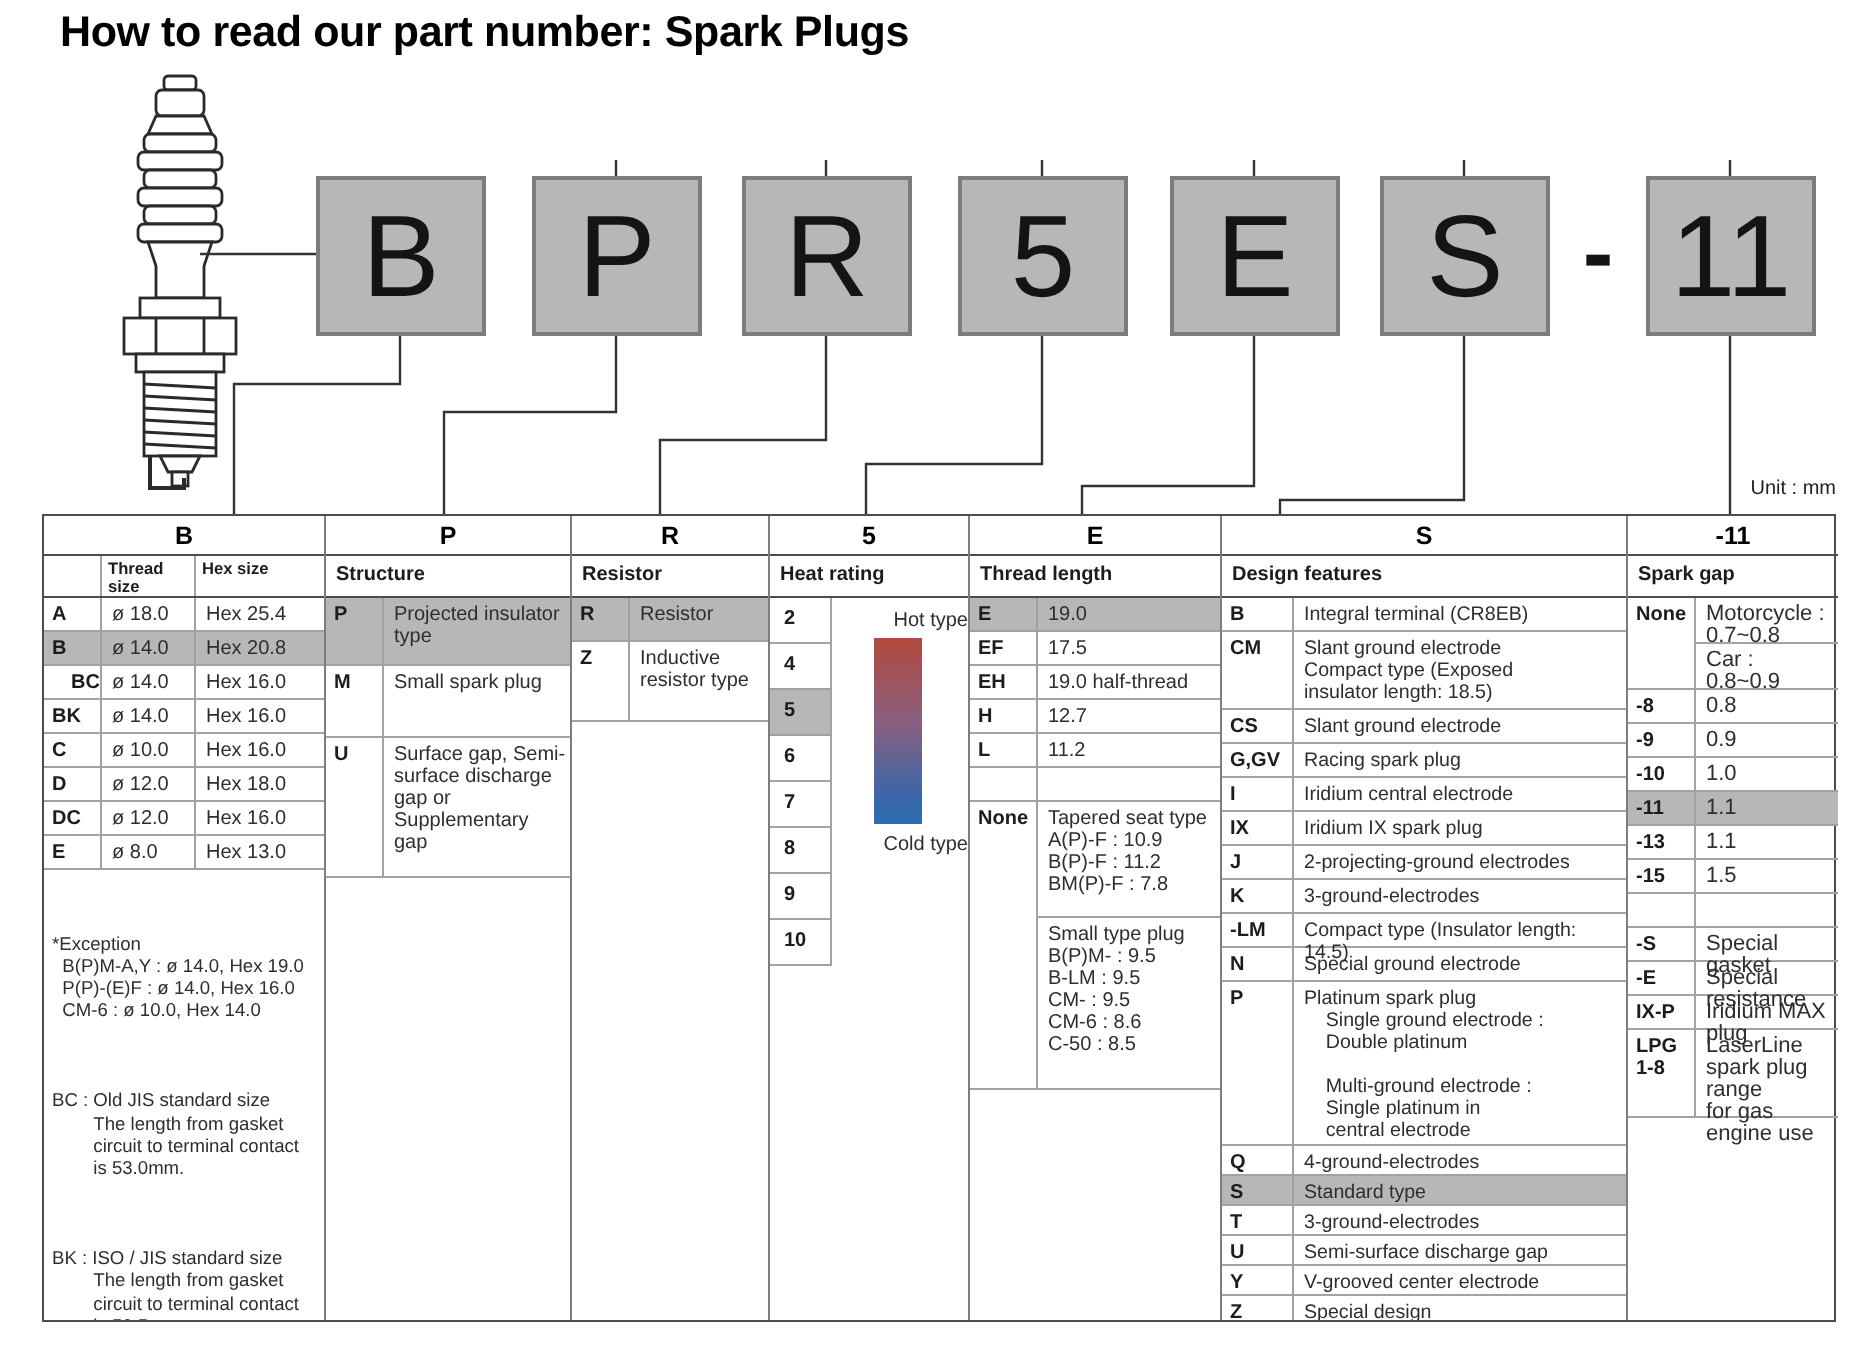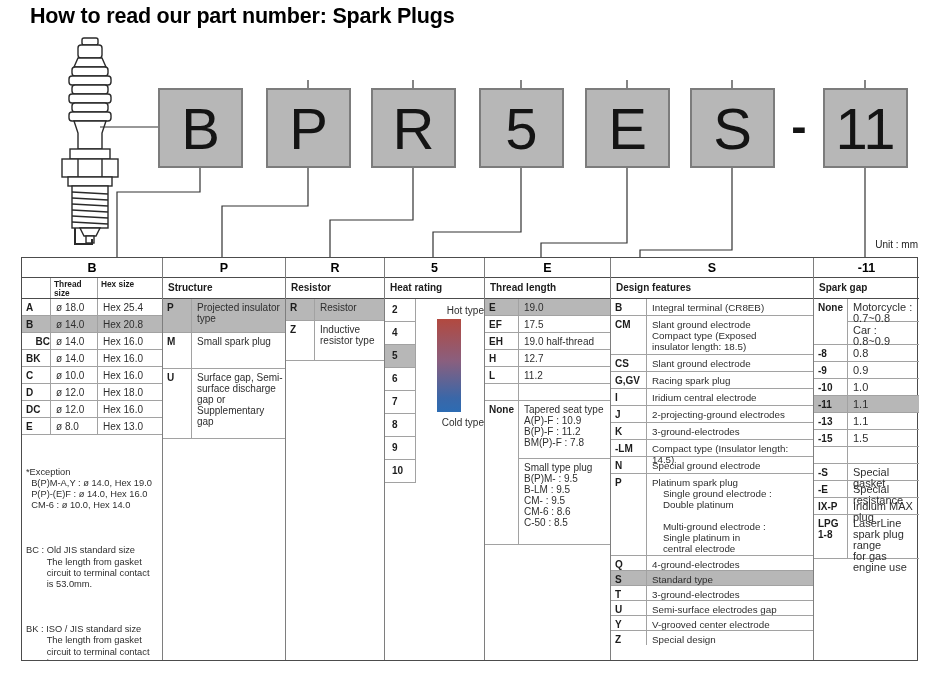--- a/index.html
+++ b/index.html
@@ -315,20 +315,24 @@
         </div>
       <div class="row" style="height:17px;">
           <div class="code" style="width:36px;">G,GV</div>
           <div class="desc">Racing spark plug</div>
         </div>
       <div class="row" style="height:17px;">
           <div class="code" style="width:36px;">I</div>
           <div class="desc">Iridium central electrode</div>
         </div>
       <div class="row" style="height:17px;">
+          <div class="code" style="width:36px;">IX</div>
+          <div class="desc">Iridium IX spark plug</div>
+        </div>
+      <div class="row" style="height:17px;">
           <div class="code" style="width:36px;">J</div>
           <div class="desc">2-projecting-ground electrodes</div>
         </div>
       <div class="row" style="height:17px;">
           <div class="code" style="width:36px;">K</div>
           <div class="desc">3-ground-electrodes</div>
         </div>
       <div class="row" style="height:17px;">
           <div class="code" style="width:36px;">-LM</div>
           <div class="desc">Compact type (Insulator length: 14.5)</div>
@@ -354,21 +358,21 @@
       <div class="row hl" style="height:15px;">
           <div class="code" style="width:36px;">S</div>
           <div class="desc">Standard type</div>
         </div>
       <div class="row" style="height:15px;">
           <div class="code" style="width:36px;">T</div>
           <div class="desc">3-ground-electrodes</div>
         </div>
       <div class="row" style="height:15px;">
           <div class="code" style="width:36px;">U</div>
-          <div class="desc">Semi-surface electrodes gap</div>
+          <div class="desc">Semi-surface discharge gap</div>
         </div>
       <div class="row" style="height:15px;">
           <div class="code" style="width:36px;">Y</div>
           <div class="desc">V-grooved center electrode</div>
         </div>
       <div class="row" style="height:14px;border-bottom:none;">
           <div class="code" style="width:36px;">Z</div>
           <div class="desc">Special design</div>
         </div>
     </div>

